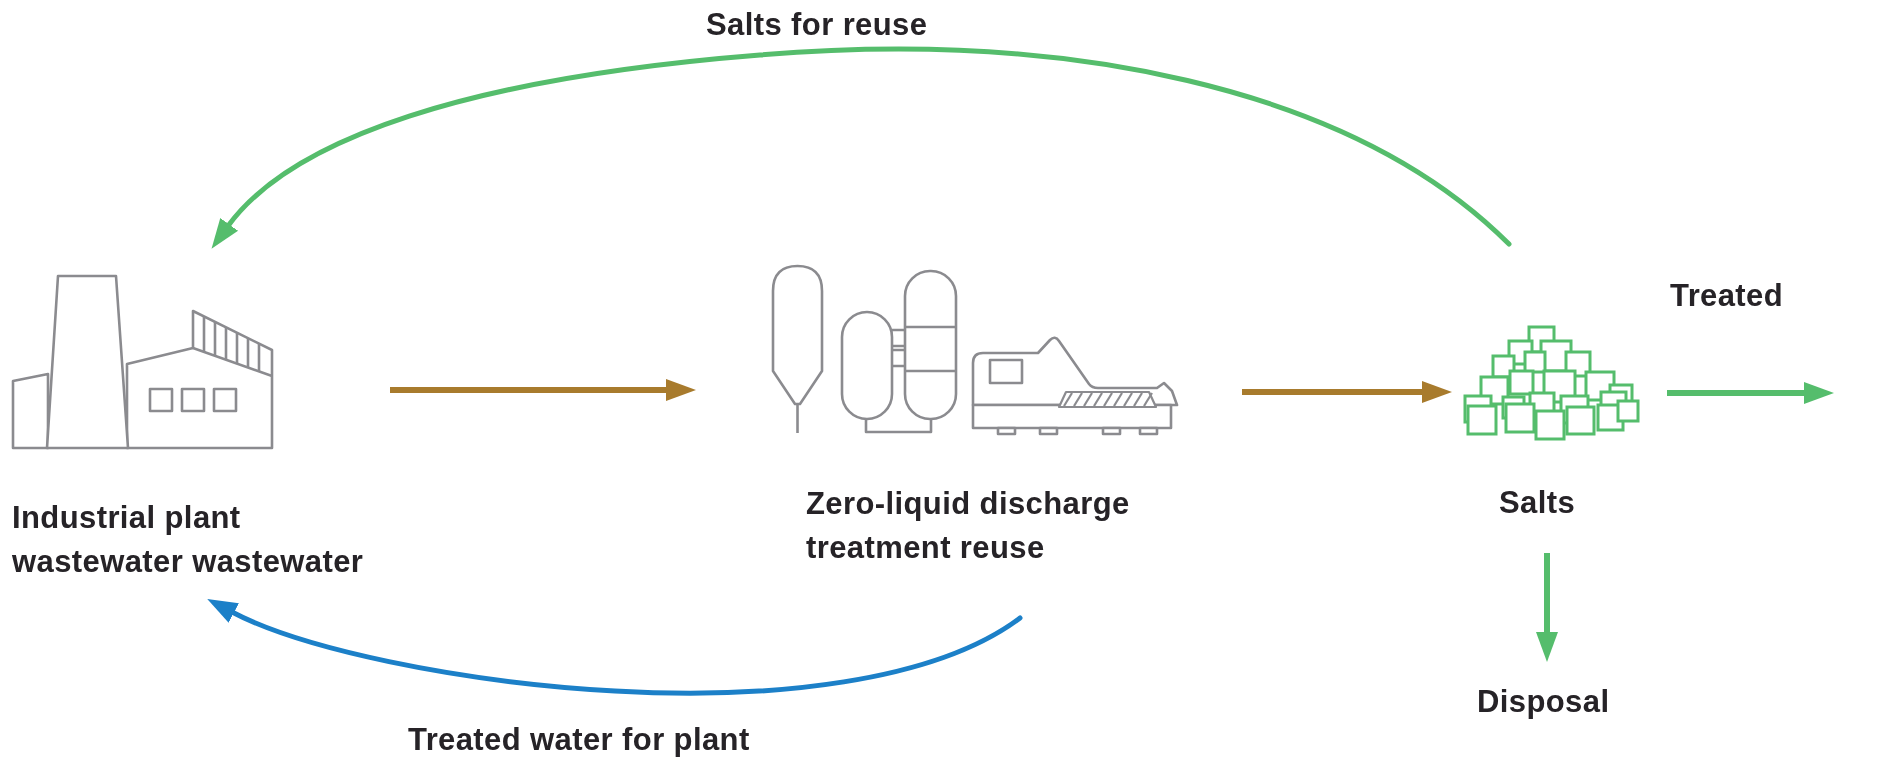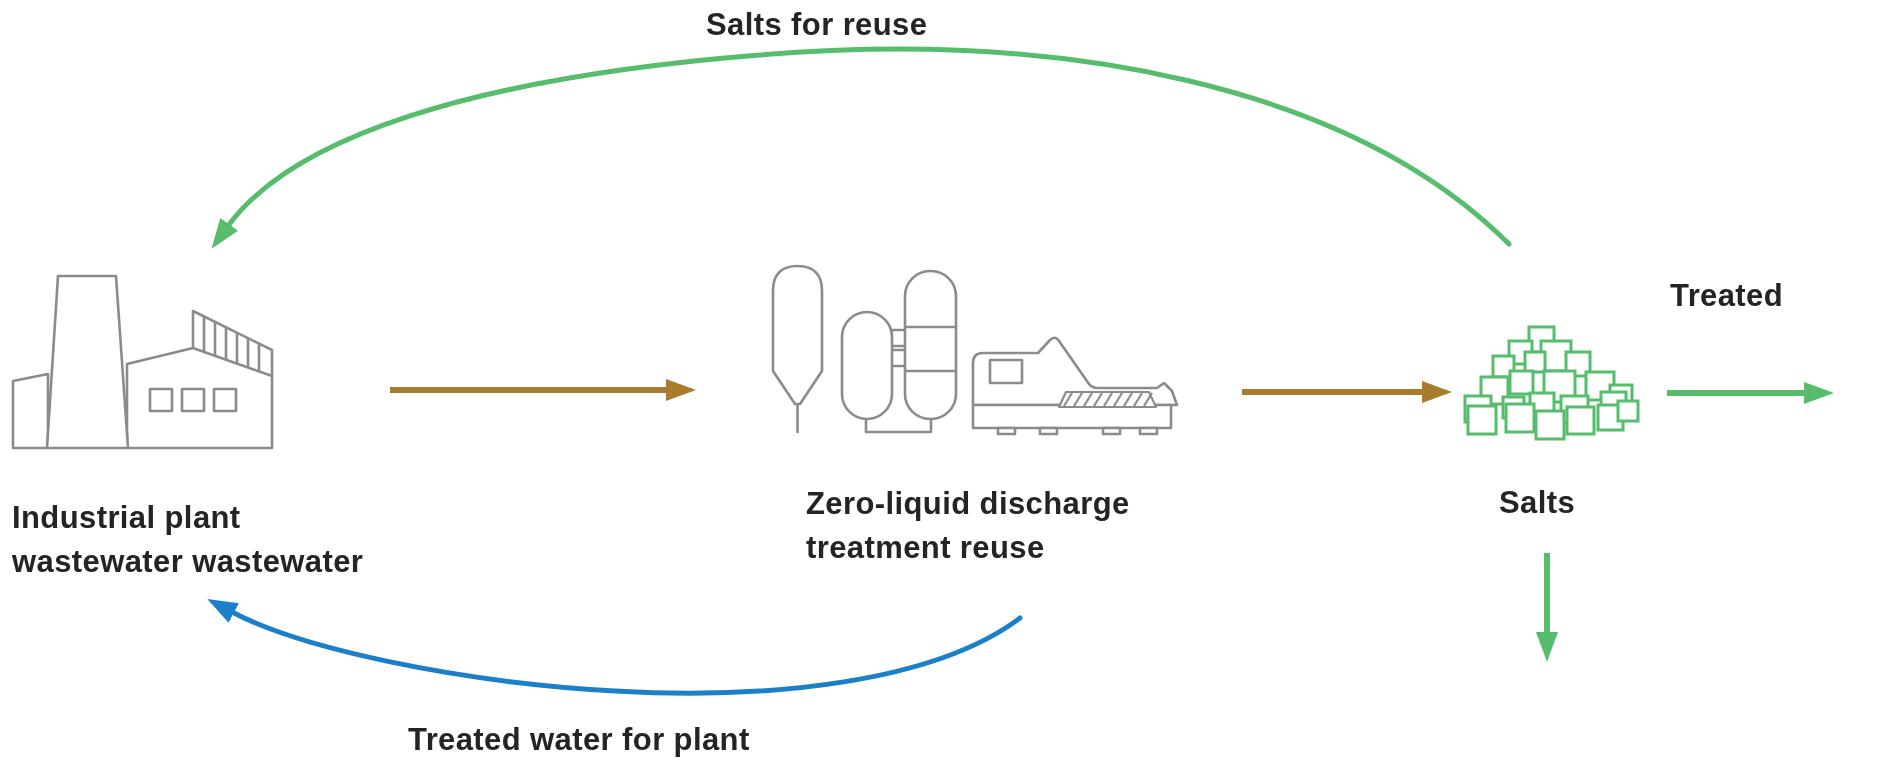--- a/index.html
+++ b/index.html
@@ -158,14 +158,15 @@
   </div>
 
   <div class="lbl" id="solids-label">Salts</div>
 
   <div class="lbl" id="valuable-label">
     <span class="line">Treated</span>
   </div>
 
   <div class="lbl" id="treated-label">Treated water for plant</div>
 
+  <div class="lbl" id="disposal-label">Disposal</div>
 
 </div>
 
 </body></html>

